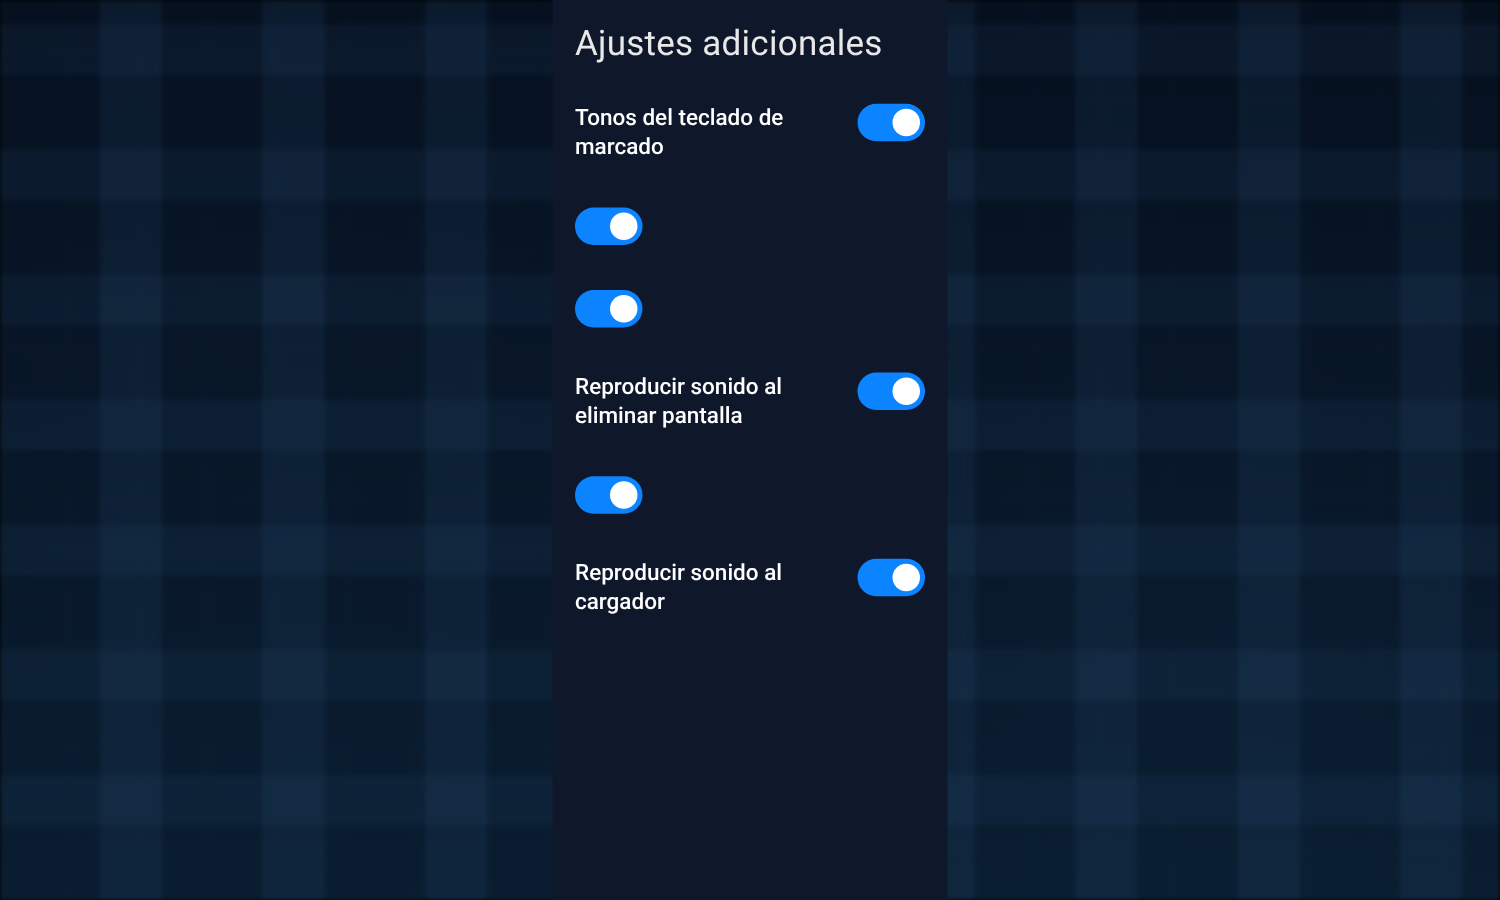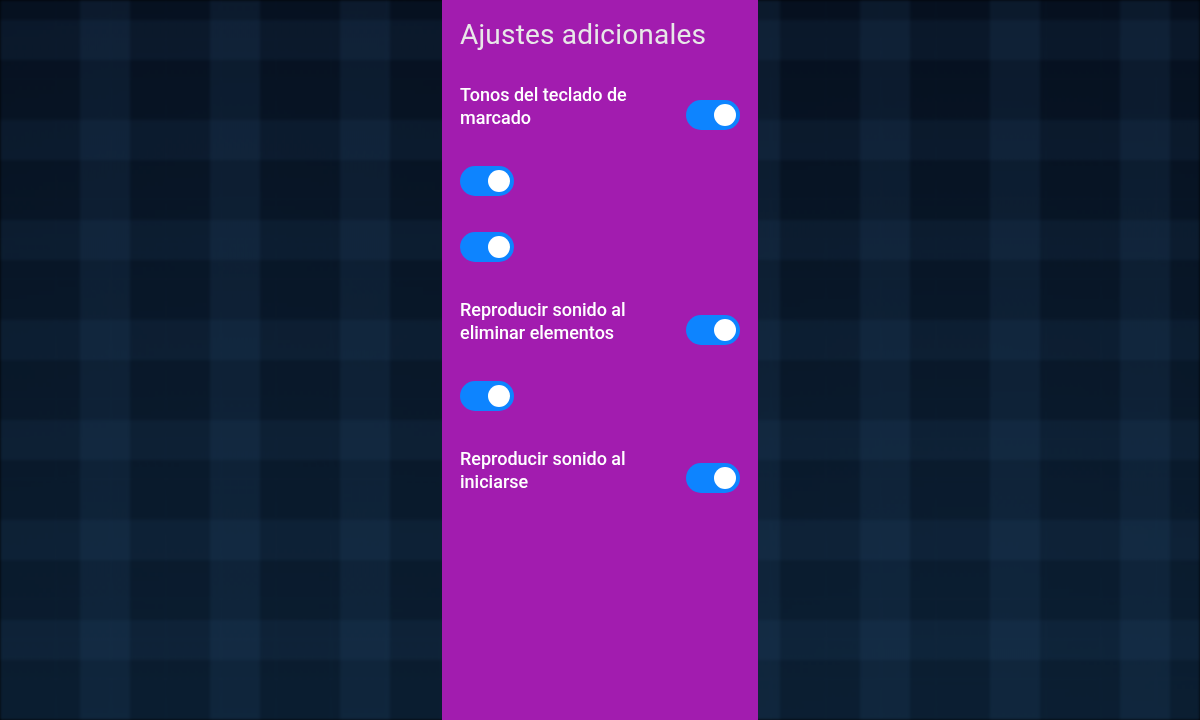--- a/index.html
+++ b/index.html
@@ -41,42 +41,42 @@
     }
 
     
     .phone-panel {
       position: absolute;
       left: 50%;
       top: 0;
       transform: translateX(-50%);
       width: 316px;
       height: 720px;
-      background: #a21caf;
+      background: #0f172a;
       padding: 0 18px;
       color: #fff;
       overflow: hidden;
     }
 
     .page-title {
       font-size: 28px;
       font-weight: 400;
       color: #e8e8e8;
       padding: 18px 0 14px 0;
       letter-spacing: 0.2px;
     }
 
     .settings-list {
       display: flex;
       flex-direction: column;
     }
 
     .settings-item {
       display: flex;
-      align-items: flex-end;
+      align-items: flex-start;
       justify-content: space-between;
       padding: 18px 0;
       gap: 28px;
       min-height: 64px;
     }
 
     .settings-item.highlighted {
       border: 3px solid #e86a33;
       margin: 0 -18px;
       padding: 18px 15px;
@@ -147,30 +147,30 @@
         <div class="toggle on">
           <div class="knob"></div>
         </div>
       </div>
       <div class="settings-item">
         <div class="toggle on">
           <div class="knob"></div>
         </div>
       </div>
       <div class="settings-item">
-        <div class="item-label">Reproducir sonido al eliminar elementos</div>
+        <div class="item-label">Reproducir sonido al eliminar pantalla</div>
         <div class="toggle on">
           <div class="knob"></div>
         </div>
       </div>
       <div class="settings-item">
         <div class="toggle on">
           <div class="knob"></div>
         </div>
       </div>
       <div class="settings-item">
-        <div class="item-label">Reproducir sonido al iniciarse</div>
+        <div class="item-label">Reproducir sonido al cargador</div>
         <div class="toggle on">
           <div class="knob"></div>
         </div>
       </div>
     </div>
 </div>
 
 </body></html>

